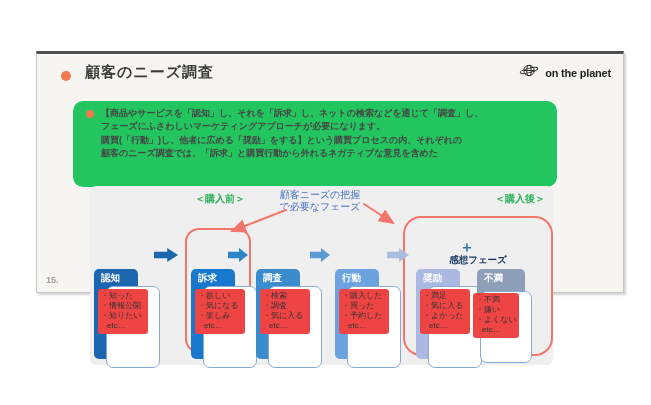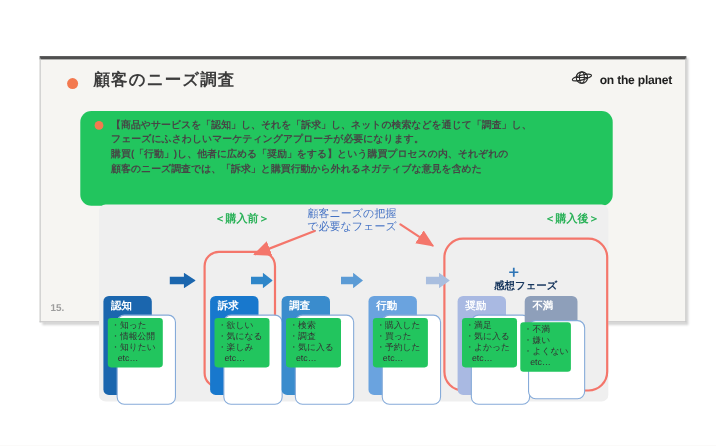--- a/index.html
+++ b/index.html
@@ -26,21 +26,21 @@
   #lbl-after{left:375px;}
   .lbl-need{position:absolute;left:180px;top:3px;width:100px;text-align:center;font-size:10px;line-height:12px;font-weight:400;color:#4472c4;}
   .red-arrows{position:absolute;left:0;top:0;pointer-events:none;}
   .outline1{position:absolute;left:95px;top:42px;width:66px;height:125px;border:2px solid #f4766b;border-radius:14px;box-sizing:border-box;}
   .outline2{position:absolute;left:313px;top:30px;width:150px;height:140px;border:2px solid #f4766b;border-radius:18px;box-sizing:border-box;}
   .kanso{position:absolute;left:333px;top:34px;width:110px;text-align:center;font-size:9.5px;font-weight:700;color:#17365d;margin-top:34px;}
   .phase-col{position:absolute;top:58px;width:72px;height:112px;margin-top:25px;}
   .back{position:absolute;left:0;top:0;width:44px;height:90px;border-radius:5px;background:#1b66ae;}
   .back span{display:block;padding:3px 0 0 7px;font-size:9.5px;font-weight:700;color:#ffffff;white-space:nowrap;}
   .pbody{position:absolute;left:12px;top:17px;width:54px;height:82px;background:#ffffff;border:1px solid #86abd9;border-radius:7px;box-sizing:border-box;}
-  .chip{position:absolute;left:4px;top:20px;width:50px;background:#22c55e;border-radius:3px;padding:2px 0 3px 3px;
+  .chip{position:absolute;left:4px;top:20px;width:50px;background:#ef4444;border-radius:3px;padding:2px 0 3px 3px;
         font-size:8px;line-height:10px;color:#333333;box-sizing:border-box;}
   .etc{padding-left:6px;}
   .alt .back{width:48px;height:62px;}
   .alt .pbody{left:3px;top:22px;width:52px;height:72px;}
   .alt .chip{left:-4px;top:24px;width:46px;}
   .barrow{position:absolute;top:62px;height:14px;background:#1b66ae;
           clip-path:polygon(0 26%,55% 26%,55% 0,100% 50%,55% 100%,55% 74%,0 74%);}
   #arr0{left:64px;width:24px;}
   #arr1{left:138px;width:20px;}
   #arr2{left:220px;width:20px;}

